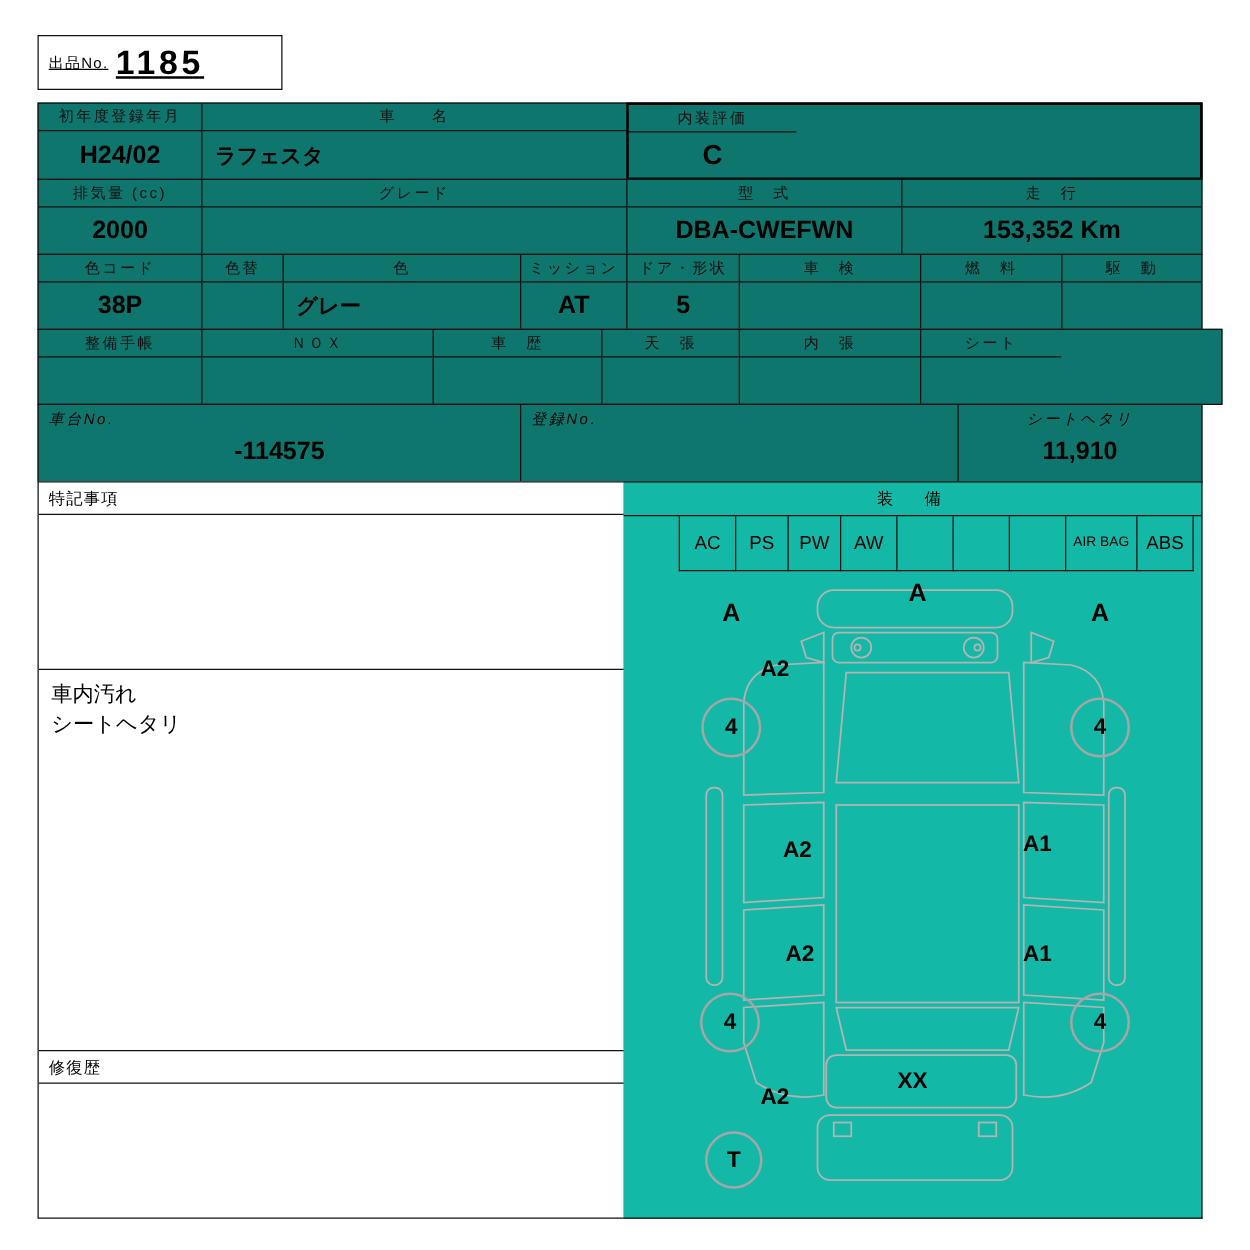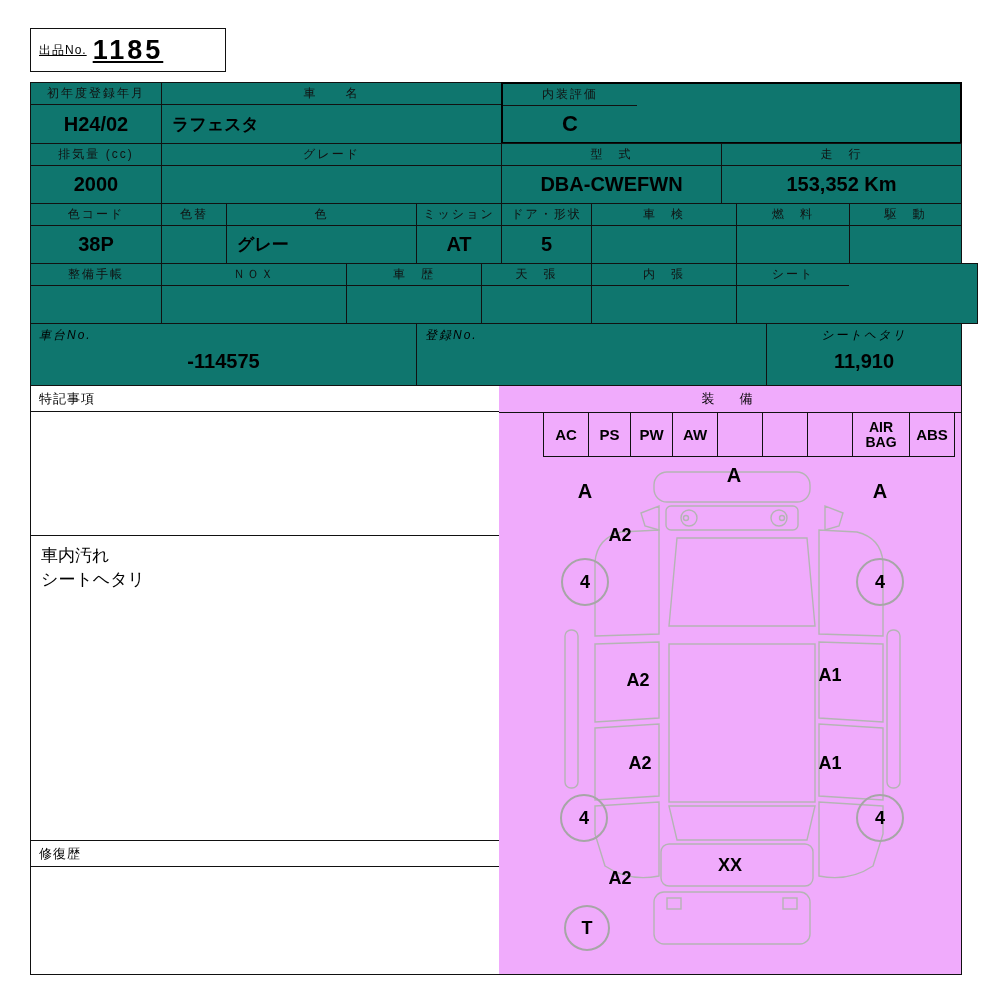--- a/index.html
+++ b/index.html
@@ -38,28 +38,28 @@
   .notescol { position:absolute; left:30px; top:385px; width:470px; height:590px;
               border:1px solid #111; display:flex; flex-direction:column; background:#fff; }
   .seclbl { height:26px; font-size:13px; display:flex; align-items:center; padding-left:8px;
             border-bottom:1px solid #111; letter-spacing:1px; }
   .blankband { height:124px; border-bottom:1px solid #111; }
   .notesarea { height:305px; border-bottom:1px solid #111; padding:8px 10px; font-size:17px; line-height:1.4; }
   .repairblank { flex:1; }
 
   
   .rightcol { position:absolute; left:499px; top:385px; width:463px; height:590px;
-              border:1px solid #111; border-left:none; background:#f0abfc; }
+              border:1px solid #111; border-left:none; background:#14b8a6; }
   .eqhead { height:27px; border-bottom:1px solid #111; display:flex; align-items:center; justify-content:center;
             font-size:13px; letter-spacing:6px; }
   .eqstrip { position:absolute; left:44px; top:27px; display:flex; height:44px; }
   .eqcell { border-right:1px solid #111; border-bottom:1px solid #111; display:flex; align-items:center;
-            justify-content:center; font-size:15px; text-align:center;font-weight:bold; }
+            justify-content:center; font-size:15px; text-align:center; }
   .eqcell.first { border-left:1px solid #111; }
-  .eqcell.small { font-size:14px; line-height:1.05; padding:0 5px; white-space:normal; }
+  .eqcell.small { font-size:11px; line-height:1.05; padding:0 5px; white-space:normal; }
 
   .diagram { position:absolute; left:0; top:72px; width:463px; height:516px; }
   .diagram svg { position:absolute; left:0; top:0; }
   .mk { position:absolute; transform:translate(-50%,-50%); font-weight:bold; font-size:18px;
         white-space:nowrap; color:#000; }
   .mk.big { font-size:20px; }
 </style>
 </head>
 <body>
 

